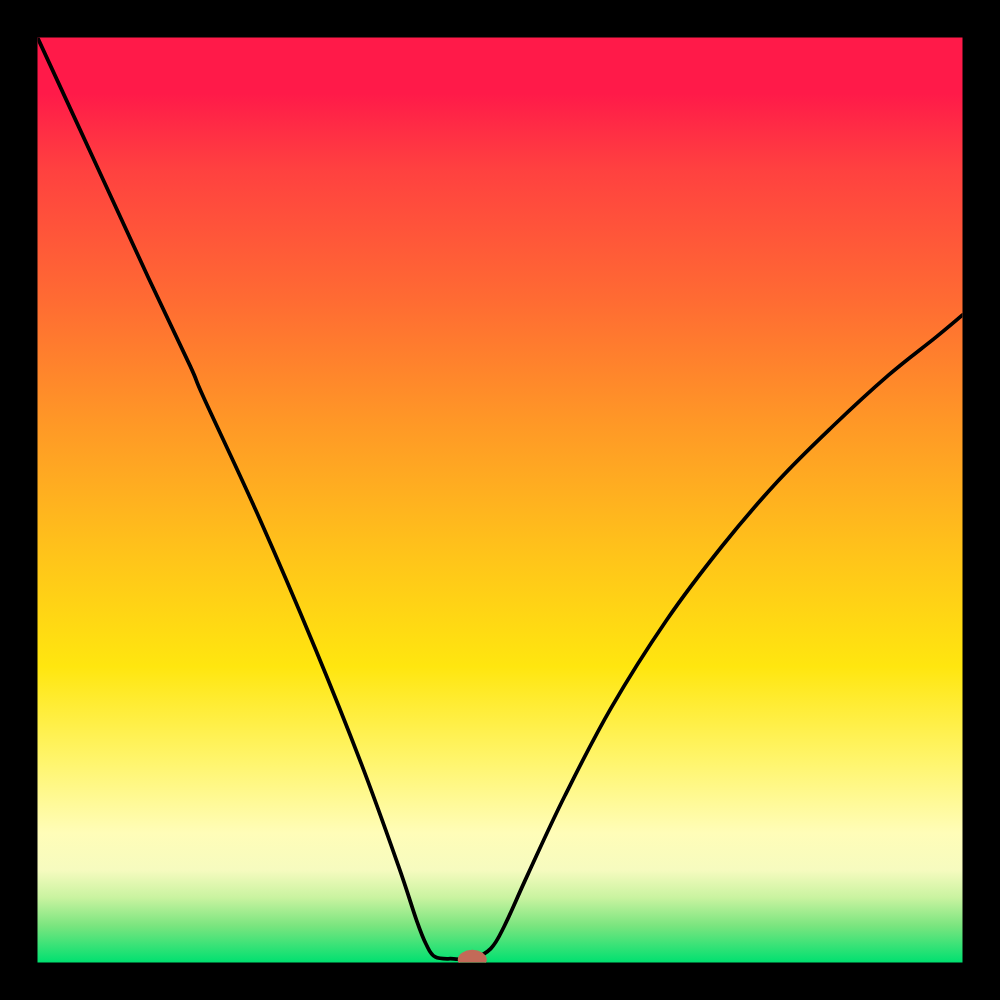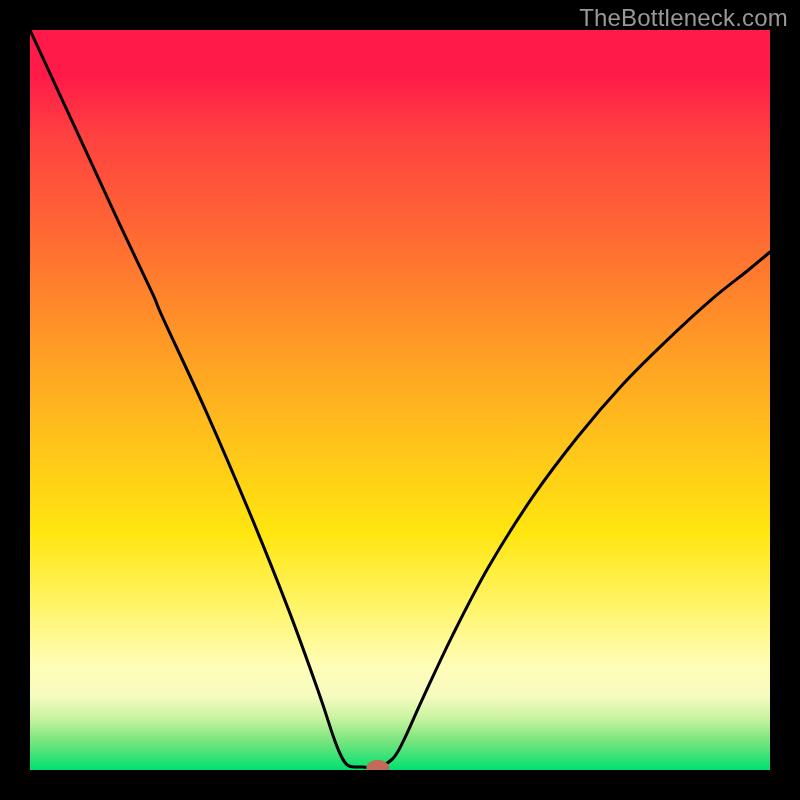--- a/index.html
+++ b/index.html
@@ -66,20 +66,19 @@
   }
   .marker {
     fill: #c36a58;
     stroke: #c36a58;
   }
 </style>
 </head>
 <body>
 
 <div class="container">
-  <div class="watermark">TheBottleneck.com</div>
   <div class="plot-area">
     <svg class="curve-svg" viewBox="0 0 740 740" preserveAspectRatio="none">
       <path id="curve-path" class="curve-path" d="M 0.00 0.00 C 7.99 17.32, 28.42 61.57, 44.40 96.20 C 60.38 130.83, 74.81 162.43, 88.80 192.40 C 102.79 222.37, 114.11 245.38, 122.10 262.70 C 130.09 280.02, 123.21 266.62, 133.20 288.60 C 143.19 310.58, 161.62 348.84, 177.60 384.80 C 193.58 420.76, 207.35 453.10, 222.00 488.40 C 236.65 523.70, 247.01 549.60, 259.00 580.90 C 270.99 612.20, 280.61 639.66, 288.60 662.30 C 296.59 684.94, 299.40 695.38, 303.40 706.70 C 307.40 718.02, 308.14 720.01, 310.80 725.20 C 313.46 730.39, 314.20 733.43, 318.20 735.56 C 322.20 737.69, 327.67 736.77, 333.00 737.04 C 338.33 737.31, 342.47 738.51, 347.80 737.04 C 353.13 735.57, 357.94 733.70, 362.60 728.90 C 367.26 724.10, 368.37 721.06, 373.70 710.40 C 379.03 699.74, 383.54 688.35, 392.20 669.70 C 400.86 651.05, 409.81 630.78, 421.80 606.80 C 433.79 582.82, 444.15 561.81, 458.80 536.50 C 473.45 511.19, 487.22 489.51, 503.20 466.20 C 519.18 442.89, 531.62 426.98, 547.60 407.00 C 563.58 387.02, 576.02 372.52, 592.00 355.20 C 607.98 337.88, 620.42 326.12, 636.40 310.80 C 652.38 295.48, 666.15 282.75, 680.80 270.10 C 695.45 257.45, 707.14 249.16, 717.80 240.50 C 728.46 231.84, 736.00 225.33, 740.00 222.00"></path>
       <ellipse id="marker-dot" class="marker" cx="347.80" cy="737.78" rx="11.10" ry="7.40" fill="#c36a58"></ellipse>
     </svg>
   </div>
 </div>
 
 </body></html>

